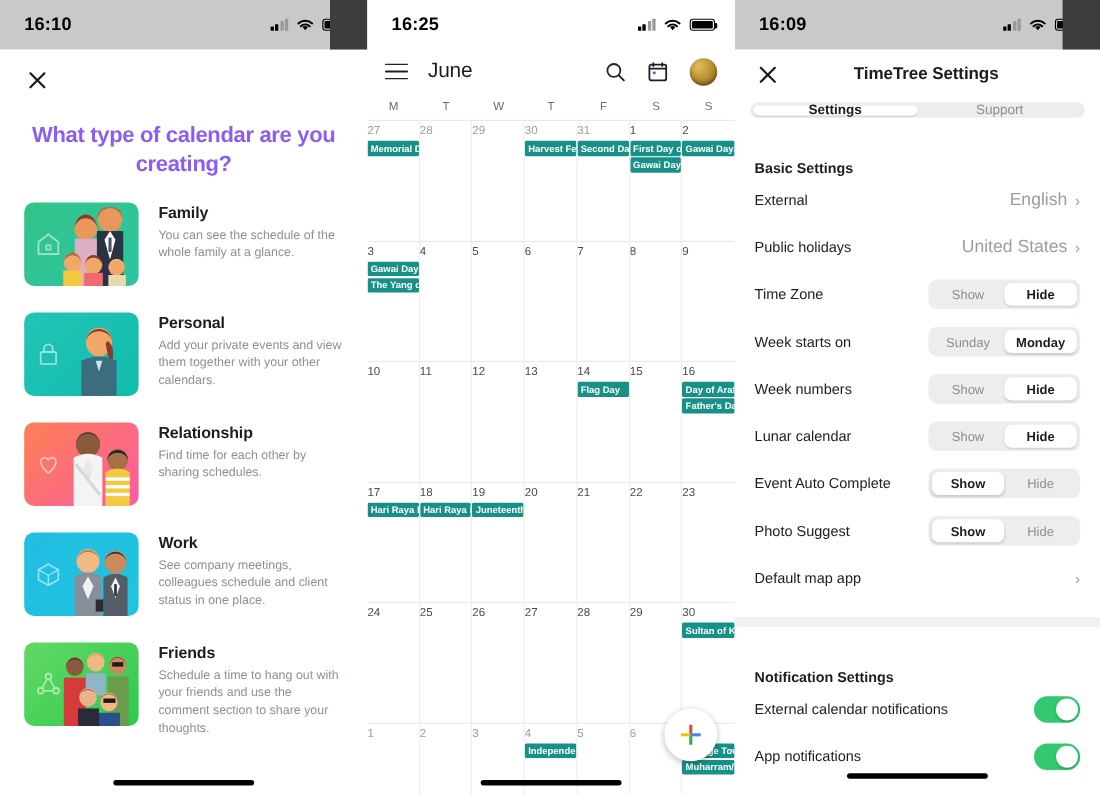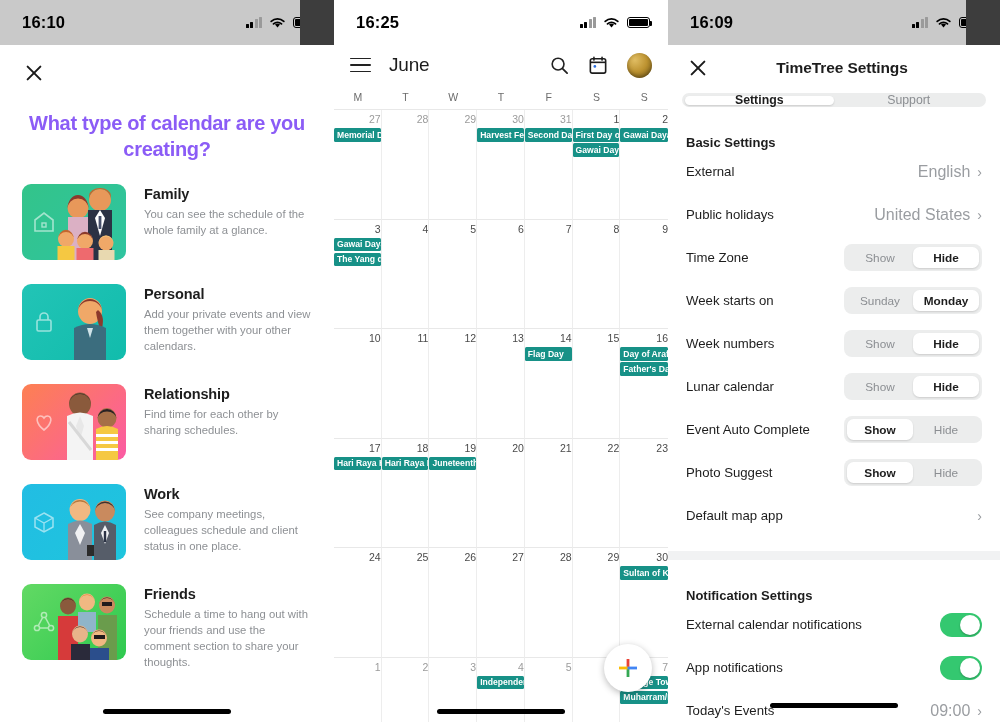--- a/index.html
+++ b/index.html
@@ -109,21 +109,21 @@
     display:grid; grid-template-columns: repeat(7, 1fr);
     grid-template-rows: repeat(6, 1fr);
     border-top: 1px solid #e8e8e8;
     height: 658px;
   }
   .cell {
     border-right: 1px solid #ededed; border-bottom: 1px solid #e8e8e8;
     padding-top: 3px; overflow: hidden; position:relative;
   }
   .cell:nth-child(7n) { border-right: none; }
-  .daynum { text-align:right; font-size: 10.5px; color:#4a4a4a; line-height: 13px; }
+  .daynum { text-align:left; font-size: 10.5px; color:#4a4a4a; line-height: 13px; }
   .daynum.muted { color:#9b9b9b; }
   .chips { margin-top: 2px; }
   .chip {
     background: #179187; color:#fff; font-size: 8.6px;
     padding: 1.5px 3px 2px 3px; margin-bottom: 1.5px;
     white-space: nowrap; overflow: hidden; text-overflow: clip;
     border-radius: 1.5px; line-height: 10px; font-weight: 600;
   }
   .fab {
     position:absolute; right: 16px; bottom: 30px;
@@ -144,21 +144,21 @@
   }
   .seg-wrap {
     margin: 2px 14px 0 14px; background:#eceded; border-radius: 9px;
     display:flex; padding: 2.5px; height: 14px;
   }
   .seg {
     flex:1; display:flex; align-items:center; justify-content:center;
     font-size: 12.3px; color:#8b8e92; border-radius: 7px; cursor:pointer;
   }
   .seg.on { background:#fff; color:#1d1d1d; font-weight:600; box-shadow: 0 1px 2px rgba(0,0,0,.14); }
-  .sec-title { font-size: 13px; font-weight:bold; color:#1d1d1d; padding: 28px 18px 0 18px; }
+  .sec-title { font-size: 13px; font-weight:bold; color:#1d1d1d; padding: 38px 18px 0 18px; }
   .row {
     display:flex; align-items:center; justify-content:space-between;
     padding: 0 18px; height: 43px; cursor:pointer;
   }
   .row-label { font-size: 13.2px; color:#1d1d1d; }
   .row-right { display:flex; align-items:center; gap: 7px; }
   .row-value { font-size: 16px; color:#9a9da1; }
   .chev { color:#9a9da1; font-size: 14px; line-height:1; }
   .toggle2 {
     display:flex; background:#eceded; border-radius: 8px; padding: 3px; height: 27px; min-width: 138px;

